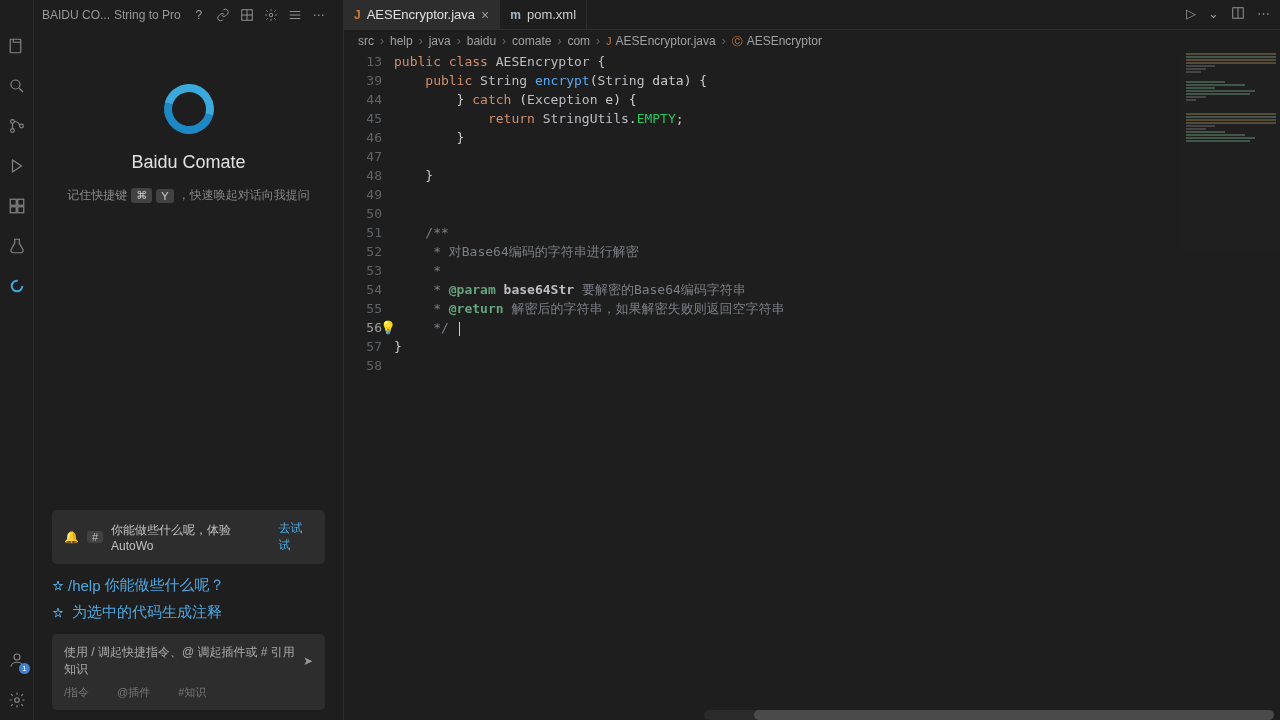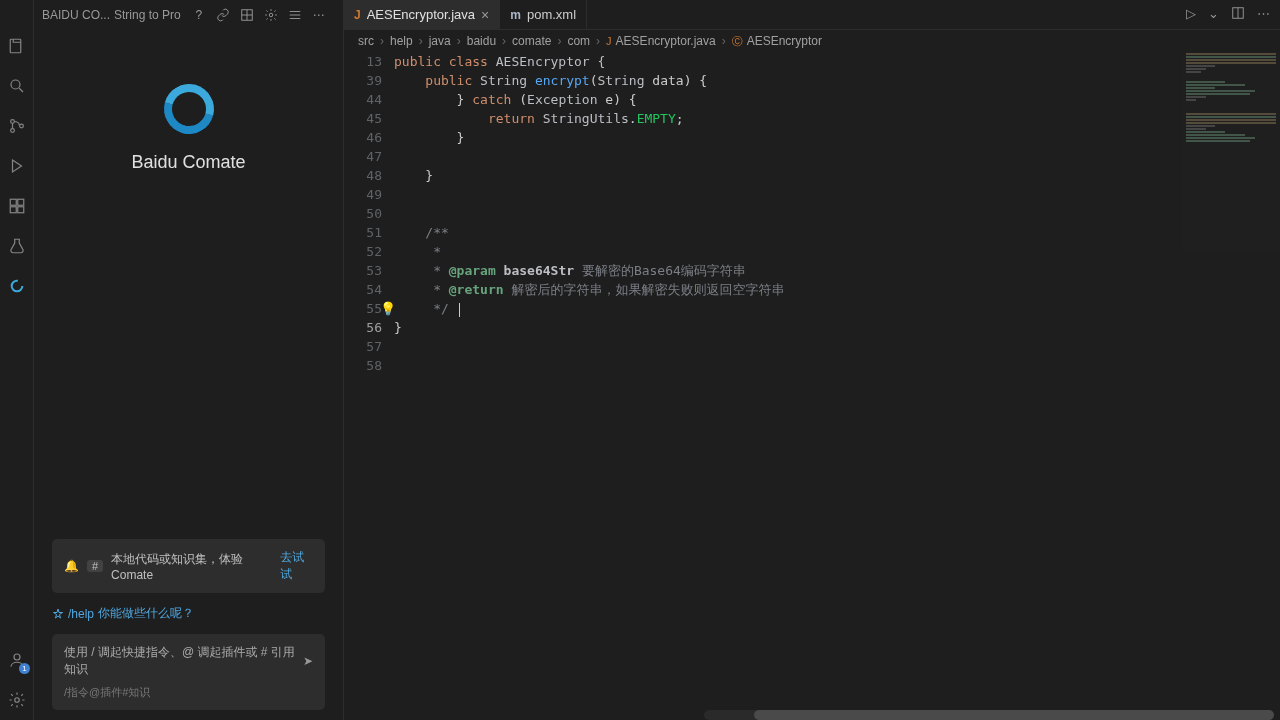--- a/index.html
+++ b/index.html
@@ -16,25 +16,25 @@
 .sidebar-header .hicon{color:#999;cursor:pointer;width:20px;height:20px;display:flex;align-items:center;justify-content:center}
 .comate-welcome{flex:1;display:flex;flex-direction:column;align-items:center;padding-top:54px}
 .comate-logo{width:50px;height:50px;border-radius:50%;border:8px solid #1e88c5;border-top-color:#3ba9db;border-right-color:#3ba9db;transform:rotate(-30deg);margin-bottom:18px}
 .comate-name{font-size:18px;color:#e0e0e0;margin-bottom:14px}
 .comate-hint{font-size:12px;color:#888;display:flex;align-items:center;gap:4px}
 .comate-hint .kbd{background:#424242;border-radius:3px;padding:1px 5px;font-size:11px;color:#ccc}
 .bottom-section{padding:0 18px 10px 18px;display:flex;flex-direction:column;gap:8px}
 .tip-box{background:#2d2d2d;border-radius:5px;padding:10px 12px;display:flex;align-items:center;gap:8px;font-size:12px;color:#c0c0c0}
 .tip-box .hash{background:#424242;border-radius:3px;padding:0 5px;font-size:11px}
 .tip-box .link{color:#4fa8e0;cursor:pointer;margin-left:auto}
-.qlink{font-size:12px;color:#4fa8e0;cursor:pointer;display:flex;align-items:center;gap:4px;padding:4px 0}
+.qlink{font-size:15px;color:#4fa8e0;cursor:pointer;display:flex;align-items:center;gap:4px;padding:4px 0}
 .qlink svg{color:#4fa8e0}
 .input-box{background:#2d2d2d;border-radius:5px;padding:10px 12px;font-size:12px;color:#888}
 .input-box .row1{display:flex;justify-content:flex-start;align-items:center;margin-bottom:7px;color:#aaa}
-.input-box .row2{display:flex;gap:0;color:#777;font-size:11px}
+.input-box .row2{display:flex;gap:28px;color:#777;font-size:11px}
 .editor-area{flex:1;display:flex;flex-direction:column;position:relative}
 .tabbar{height:30px;background:#1e1e1e;display:flex;align-items:center;border-bottom:1px solid #2d2d2d}
 .tab{height:30px;display:flex;align-items:center;padding:0 10px;gap:6px;cursor:pointer;font-size:13px;border-right:1px solid #2d2d2d}
 .tab.active{background:#2d2d2d;color:#e0e0e0}
 .tab .ticon{color:#cc7832;font-weight:600;font-size:12px}
 .tab .ticon.m{color:#a9b7c6}
 .tab .close{color:#999;font-size:14px}
 .tab-actions{margin-left:auto;display:flex;gap:12px;padding-right:10px;color:#999}
 .tab-actions span{cursor:pointer}
 .breadcrumb{height:22px;display:flex;align-items:center;padding:0 14px;gap:4px;font-size:12px;color:#a0a0a0;background:#1e1e1e}
@@ -152,35 +152,48 @@
       <span class="hicon">
           <svg width="14" height="14" viewBox="0 0 24 24" fill="none" stroke="currentColor" stroke-width="1.6">
             <path d="M3 6h18M3 12h18M3 18h18"></path>
           </svg>
         </span>
       <span class="hicon">⋯</span>
     </div>
     <div class="comate-welcome">
       <div class="comate-logo"></div>
       <div class="comate-name">Baidu Comate</div>
+      <div class="comate-hint">
+        <span>记住快捷键</span>
+        <span class="kbd">⌘</span>
+        <span class="kbd">Y</span>
+        <span>，快速唤起对话向我提问</span>
+      </div>
     </div>
     <div class="bottom-section">
       <div class="tip-box">
         <span>🔔</span>
         <span class="hash">#</span>
-        <span>本地代码或知识集，体验 Comate</span>
+        <span>你能做些什么呢，体验 AutoWo</span>
         <span class="link">去试试</span>
       </div>
       <div id="qlinks">
           <div class="qlink">
             <svg width="12" height="12" viewBox="0 0 24 24" fill="none" stroke="currentColor" stroke-width="2">
               <path d="M12 2l2 7h7l-6 4 2 7-5-4-5 4 2-7-6-4h7z"></path>
             </svg>
             <span style="color:#4fa8e0">/help</span> 
             <span>你能做些什么呢？</span>
+          </div>
+          <div class="qlink">
+            <svg width="12" height="12" viewBox="0 0 24 24" fill="none" stroke="currentColor" stroke-width="2">
+              <path d="M12 2l2 7h7l-6 4 2 7-5-4-5 4 2-7-6-4h7z"></path>
+            </svg>
+            <span style="color:#4fa8e0"></span> 
+            <span>为选中的代码生成注释</span>
           </div>
         </div>
       <div class="input-box">
         <div class="row1">
           <span>使用 / 调起快捷指令、@ 调起插件或 # 引用知识</span>
           <span style="color:#999">➤</span>
         </div>
         <div class="row2" id="ihints">
             <span>/指令</span>
             <span>@插件</span>
@@ -256,20 +269,21 @@
           <div class="line"><span class="kw">public class </span><span class="cls">AESEncryptor {</span></div>
           <div class="line"><span class="">    </span><span class="kw">public </span><span class="cls">String </span><span class="mth">encrypt</span><span class="">(</span><span class="cls">String</span><span class=""> data) {</span></div>
           <div class="line"><span class="">        } </span><span class="kw">catch </span><span class="">(</span><span class="cls">Exception</span><span class=""> e) {</span></div>
           <div class="line"><span class="">            </span><span class="kw">return </span><span class="cls">StringUtils</span><span class="">.</span><span class="str">EMPTY</span><span class="">;</span></div>
           <div class="line"><span class="">        }</span></div>
           <div class="line"><span class=""></span></div>
           <div class="line"><span class="">    }</span></div>
           <div class="line"><span class=""></span></div>
           <div class="line"><span class=""></span></div>
           <div class="line"><span class="">    </span><span class="cmt">/**</span></div>
+          <div class="line"><span class="">     </span><span class="cmt">* 对Base64编码的字符串进行解密</span></div>
           <div class="line"><span class="">     </span><span class="cmt">*</span></div>
           <div class="line"><span class="">     </span><span class="cmt">* </span><span class="tag">@param </span><span class="prm">base64Str </span><span class="cmt">要解密的Base64编码字符串</span></div>
           <div class="line"><span class="">     </span><span class="cmt">* </span><span class="tag">@return </span><span class="cmt">解密后的字符串，如果解密失败则返回空字符串</span></div>
           <div class="line"><span class="bulb">💡</span><span class="">     </span><span class="cmt">*/</span><span style="display:inline-block;width:1px;height:14px;background:#ccc;vertical-align:middle;margin-left:10px"></span></div>
           <div class="line"><span class="">}</span></div>
           <div class="line"><span class=""></span></div>
         </div>
     </div>
     <div class="minimap">
       <div class="mline mk"></div>

